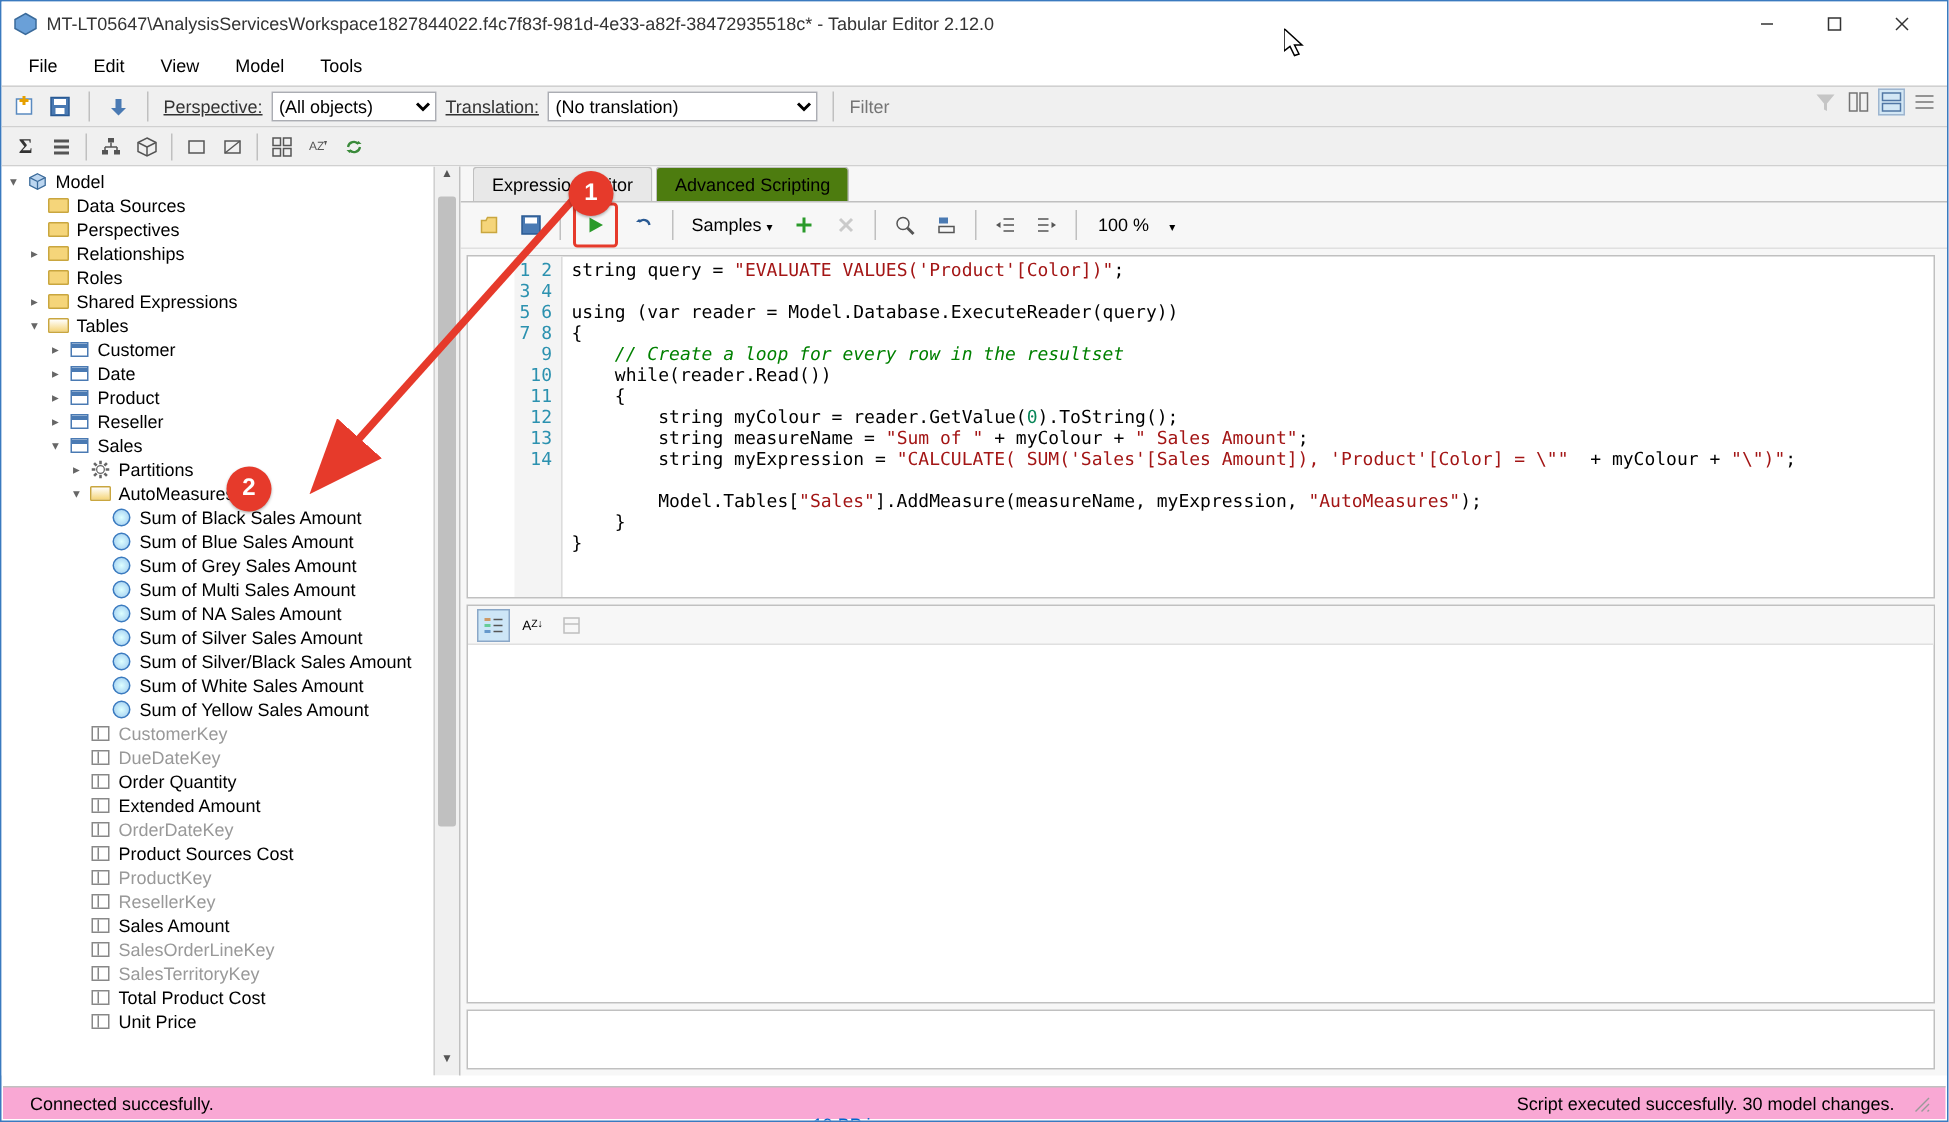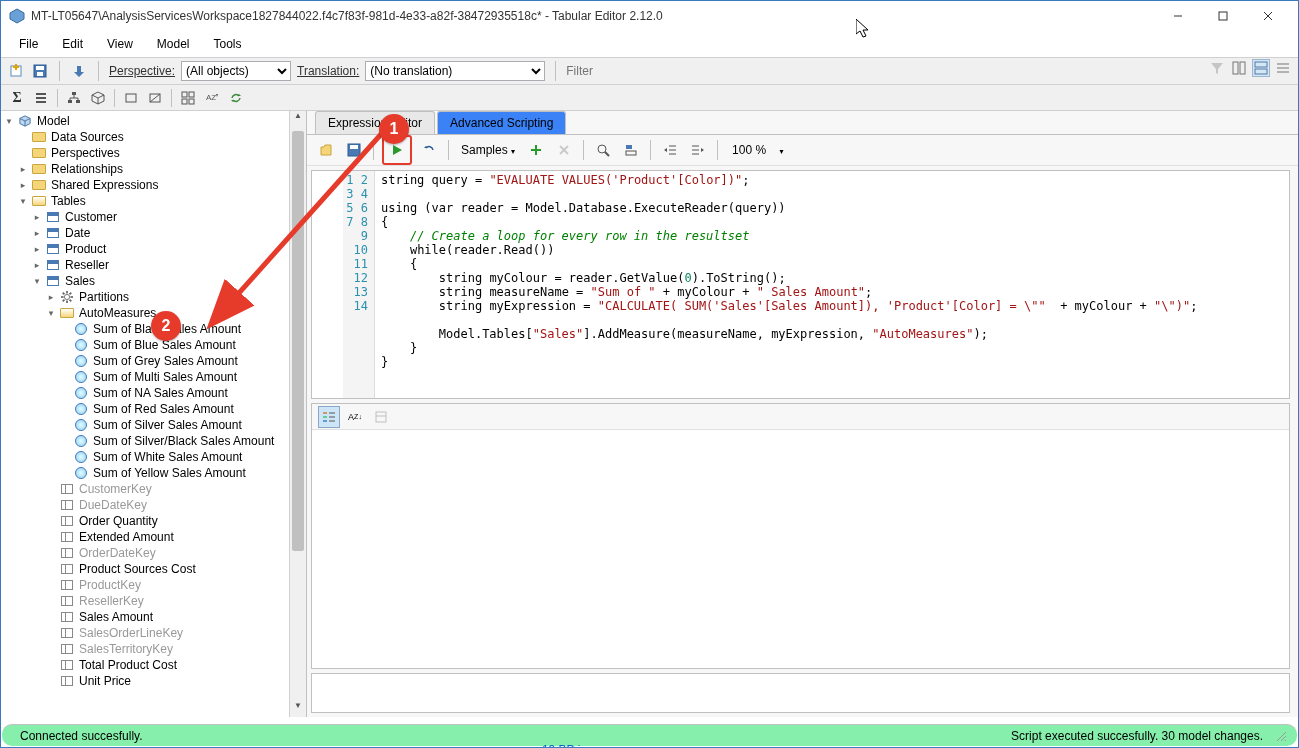--- a/index.html
+++ b/index.html
@@ -47,21 +47,21 @@
 .col-ico:before{content:"";position:absolute;left:3px;top:0;bottom:0;width:1px;background:#888;}
 .cube-ico { width:12px; height:12px; }
 .leftpane .vscroll { position:absolute; right:0; top:0; bottom:0; width:17px; background:#f0f0f0; border-left:1px solid #d0d0d0; }
 .leftpane .vscroll .thumb { position:absolute; left:2px; right:2px; top:20px; height:420px; background:#c0c0c0; border-radius:2px; }
 .leftpane .vscroll .arrow { position:absolute; left:0; right:0; height:16px; text-align:center; font-size:8px; color:#555; }
 
 
 .rightpane { flex:1; display:flex; flex-direction:column; background:#f7f7f7; }
 .tabs { height:24px; display:flex; align-items:flex-end; padding-left:8px; gap:0; }
 .tab { padding:4px 12px; border:1px solid #c0c0c0; border-bottom:none; background:#e8e8e8; font-size:12px; border-radius:3px 3px 0 0; margin-right:2px; }
-.tab.active { background:#3b82f6; }
+.tab.active { background:#4d7c0f; }
 
 
 .edtoolbar { height:32px; background:#f7f7f7; border-top:1px solid #c0c0c0; border-bottom:1px solid #e0e0e0; display:flex; align-items:center; padding:0 8px; gap:6px; }
 .edtoolbar .sep { width:1px; height:20px; background:#c0c0c0; margin:0 2px; }
 .edtoolbar .tb { width:22px; height:22px; display:flex; align-items:center; justify-content:center; border:1px solid transparent; }
 .runbox { border:2px solid #e63a2b; border-radius:3px; padding:2px; display:flex; }
 
 
 .codewrap { background:#fff; border:1px solid #c0c0c0; margin:4px 8px 4px 4px; display:flex; height:250px; position:relative;padding-left:31px; }
 .gutter { width:32px; background:#f4f4f4; border-right:1px solid #dcdcdc; text-align:right; padding:2px 6px 2px 2px; color:#2b91af; font-family:Consolas,monospace; font-size:12px; line-height:14px; }
@@ -72,21 +72,21 @@
 .num { color:#098658; }
 
 
 .proppane { height:290px; margin:0 8px 0 4px; border:1px solid #c0c0c0; background:#fff; display:flex; flex-direction:column; }
 .proppane .ptoolbar { height:26px; background:#f7f7f7; border-bottom:1px solid #e0e0e0; display:flex; align-items:center; padding:0 6px; gap:4px; }
 .proppane .pbtn { width:22px; height:22px; display:flex; align-items:center; justify-content:center; border:1px solid transparent; }
 .proppane .pbtn.pressed { border:1px solid #8aa7c7; background:#cde6f7; }
 .outputpane { flex:1; margin:4px 8px 4px 4px; border:1px solid #c0c0c0; background:#fff; min-height:40px; }
 
 
-.statusbar { position:absolute; left:1px; right:1px; bottom:1px; height:22px; background:#86efac; border-top:1px solid #c0c0c0; display:flex; align-items:center; padding:0 8px; font-size:12px;border-radius:10px; }
+.statusbar { position:absolute; left:1px; right:1px; bottom:1px; height:22px; background:#f9a8d4; border-top:1px solid #c0c0c0; display:flex; align-items:center; padding:0 8px; font-size:12px; }
 .statusbar .stcell { padding:0 10px; }
 .statusbar .stcell.link { color:#0066cc; cursor:pointer;margin-top:28px; }
 .statusbar .spacer { flex:1; }
 .statusbar .grip { width:16px; height:16px; }
 
 
 .badge { position:absolute; width:30px; height:30px; background:#e63a2b; border-radius:50%; color:#fff; font-weight:bold; font-size:16px; display:flex; align-items:center; justify-content:center; z-index:100; box-shadow:0 1px 2px rgba(0,0,0,.3); }
 .arrow-svg { position:absolute; z-index:99; pointer-events:none; }
 
 
@@ -294,20 +294,28 @@
         <div class="node">
           <span class="indent" style="width:14px"></span>
           <span class="tw">▸</span>
           <span class="icon">
             <span class="folder-ico"></span>
           </span>
           <span>Relationships</span>
         </div>
         <div class="node">
           <span class="indent" style="width:14px"></span>
+          <span class="tw"></span>
+          <span class="icon">
+            <span class="folder-ico"></span>
+          </span>
+          <span>Roles</span>
+        </div>
+        <div class="node">
+          <span class="indent" style="width:14px"></span>
           <span class="tw">▸</span>
           <span class="icon">
             <span class="folder-ico"></span>
           </span>
           <span>Shared Expressions</span>
         </div>
         <div class="node">
           <span class="indent" style="width:14px"></span>
           <span class="tw">▾</span>
           <span class="icon">
@@ -415,28 +423,20 @@
           </span>
           <span>Sum of Multi Sales Amount</span>
         </div>
         <div class="node">
           <span class="indent" style="width:56px"></span>
           <span class="tw"></span>
           <span class="icon">
             <span class="measure-ico"></span>
           </span>
           <span>Sum of NA Sales Amount</span>
-        </div>
-        <div class="node">
-          <span class="indent" style="width:56px"></span>
-          <span class="tw"></span>
-          <span class="icon">
-            <span class="measure-ico"></span>
-          </span>
-          <span>Sum of Red Sales Amount</span>
         </div>
         <div class="node">
           <span class="indent" style="width:56px"></span>
           <span class="tw"></span>
           <span class="icon">
             <span class="measure-ico"></span>
           </span>
           <span>Sum of Silver Sales Amount</span>
         </div>
         <div class="node">

